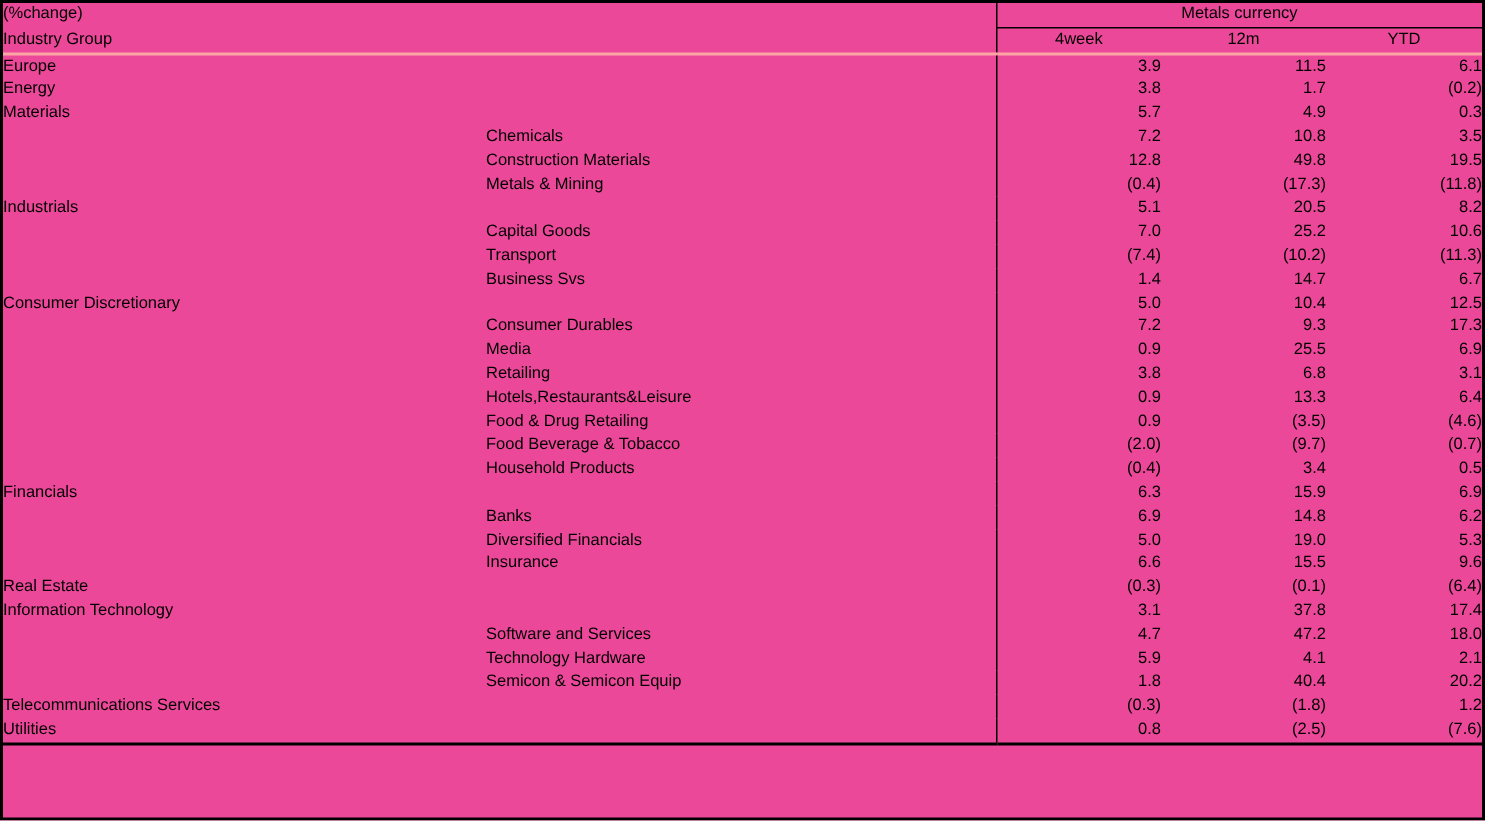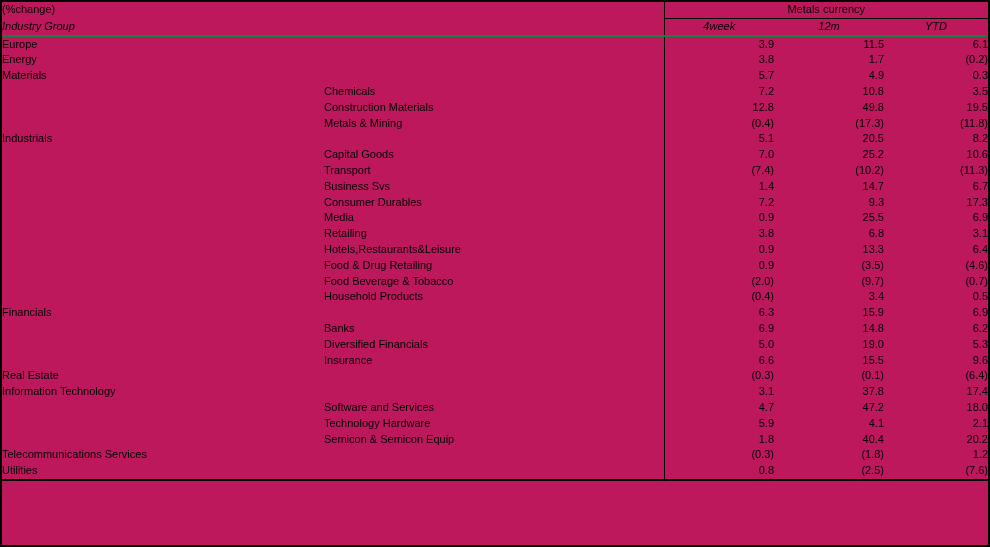--- a/index.html
+++ b/index.html
@@ -11,21 +11,21 @@
     font-family: "Liberation Sans", sans-serif;
     font-size: 11px;
     color: #000000;
   }
   .sheet {
     width: 990px;
     height: 547px;
     position: relative;
     box-sizing: border-box;
     border: 2px solid #000;
-    background: #be185d;
+    background: #ec4899;
     overflow: hidden;
   }
   table.grid {
     width: 100%;
     border-collapse: collapse;
     table-layout: fixed;
   }
   table.grid td, table.grid th {
     padding: 0;
     margin: 0;
@@ -58,22 +58,21 @@
     height: 15px;
   }
   .units-text { padding-left: 4px; }
 
   .lc-head {
     text-align: center;
     font-weight: bold;
     border-bottom: 1px solid #000;
   }
   .hdr-underline td {
-    border-bottom: 2px solid #15803d;
-    font-style: italic;
+    border-bottom: 2px solid #fca5a5;
   }
   .hdr2-label {
     font-weight: bold;
     padding-left: 4px;
   }
   .hdr2-num {
     font-weight: bold;
     text-align: center;
     padding-right: 16px;
   }
@@ -176,20 +175,27 @@
           <td class="num">(11.3)</td>
         </tr>
         <tr>
           <td class="cell-label"></td>
           <td class="cell-sub">Business Svs</td>
           <td class="num vline-left">1.4</td>
           <td class="num">14.7</td>
           <td class="num">6.7</td>
         </tr>
         <tr>
+          <td class="cell-label bold">Consumer Discretionary</td>
+          <td class="cell-sub"></td>
+          <td class="num bold vline-left">5.0</td>
+          <td class="num bold">10.4</td>
+          <td class="num bold">12.5</td>
+        </tr>
+        <tr>
           <td class="cell-label"></td>
           <td class="cell-sub">Consumer Durables</td>
           <td class="num vline-left">7.2</td>
           <td class="num">9.3</td>
           <td class="num">17.3</td>
         </tr>
         <tr>
           <td class="cell-label"></td>
           <td class="cell-sub">Media</td>
           <td class="num vline-left">0.9</td>

